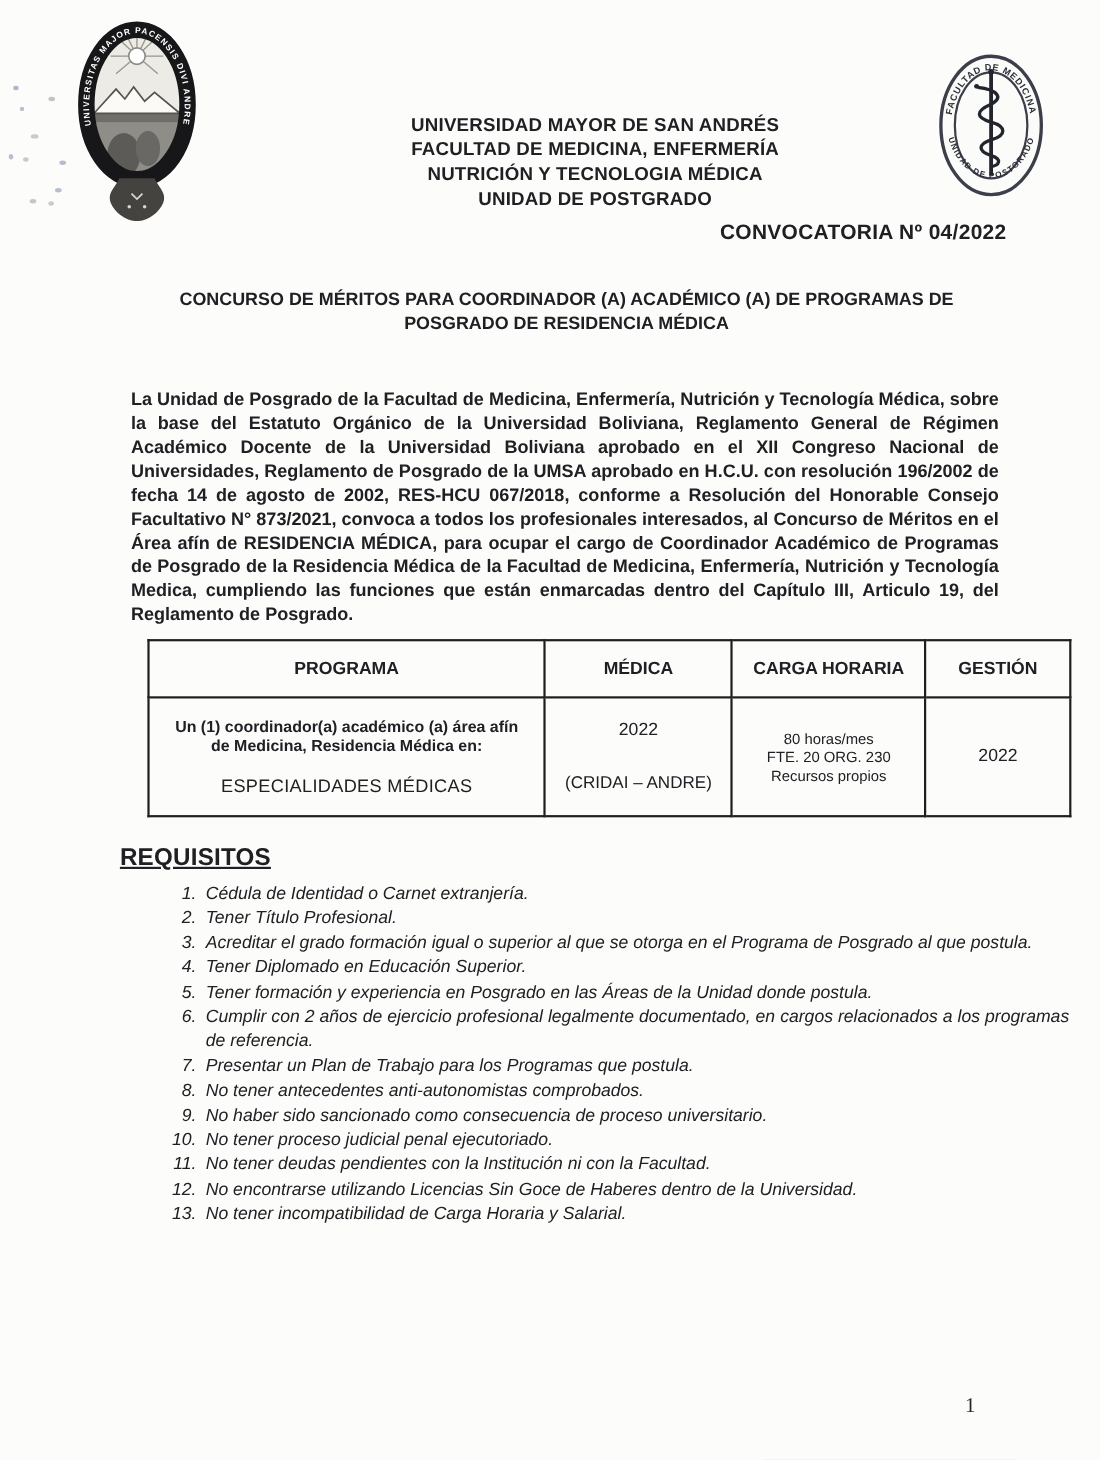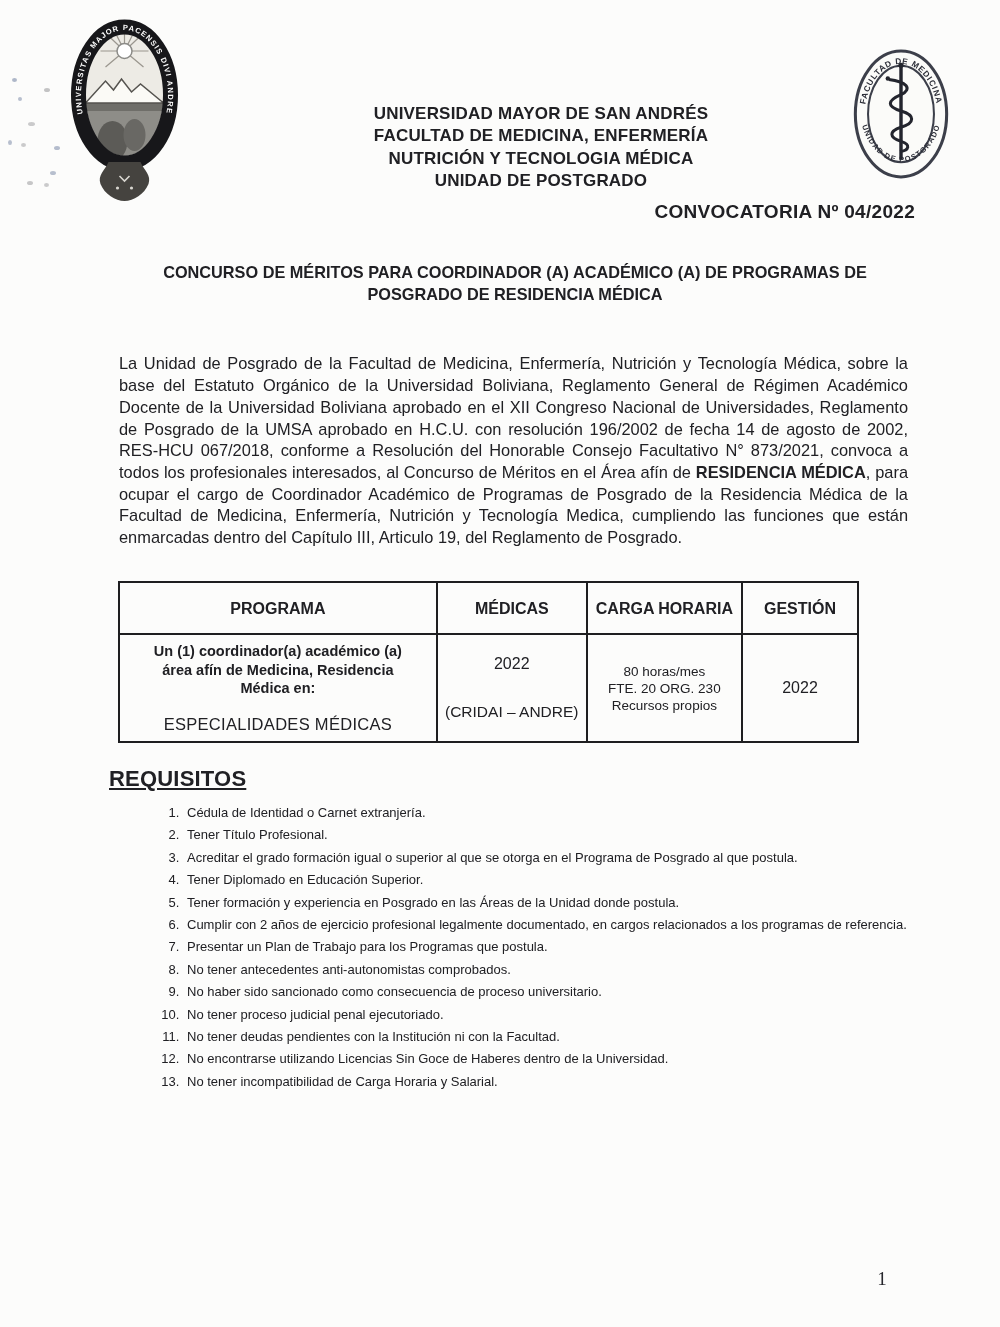--- a/index.html
+++ b/index.html
@@ -26,25 +26,25 @@
     position:absolute;top:201px;left:115px;width:800px;
     text-align:right;font-weight:bold;font-size:19px;letter-spacing:.3px;
   }
   .doc-subtitle{
     position:absolute;top:262px;left:115px;width:800px;
     text-align:center;font-weight:bold;font-size:16.3px;line-height:21.5px;
   }
   
   .intro{
     position:absolute;top:337px;left:119px;width:789px;
-    font-size:16.4px;line-height:21.7px;text-align:justify;
+    font-size:16.4px;line-height:21.7px;text-align:justify;font-weight:bold;
   }
   
   .conv-table{
-    position:absolute;top:581px;left:118px;width:741px;
+    position:absolute;top:581px;left:134px;width:840px;
     border-collapse:collapse;table-layout:fixed;
   }
   .conv-table td,.conv-table th{
     border:2px solid #1e1e20;padding:3px 6px;vertical-align:middle;text-align:center;
   }
   .conv-table th{font-size:16px;line-height:19px;font-weight:bold;height:44px;}
   .conv-table td{height:100px;}
   .cell-programa-bold{font-weight:bold;font-size:14.5px;line-height:18.5px;padding:0 12px;}
   .cell-programa-name{font-size:16.5px;margin-top:17px;letter-spacing:.3px;}
   .cell-version-year{font-size:16px;}
@@ -52,21 +52,21 @@
   .cell-carga div{font-size:13.5px;line-height:17px;}
   .cell-gestion{font-size:16px;}
   
   .req-heading{
     position:absolute;top:766px;left:109px;
     font-size:22px;font-weight:bold;text-decoration:underline;letter-spacing:.2px;
   }
   .req-list{
     position:absolute;top:802px;left:119px;width:789px;
     margin:0;padding:0 0 0 64px;
-    font-size:13px;line-height:22.4px;text-align:justify;
+    font-size:16px;line-height:22.4px;text-align:justify;font-style:italic;
   }
   .req-list li{padding-left:4px;}
   
   .page-number{
     position:absolute;top:1268px;left:862px;width:40px;text-align:center;
     font-family:"Liberation Serif", serif;font-size:19px;color:#26262c;
   }
   
   .speck{position:absolute;border-radius:50%;}
 </style>
@@ -165,21 +165,21 @@
   <table class="conv-table">
     <colgroup>
       <col style="width:43%">
         <col style="width:20.3%">
         <col style="width:21%">
         <col style="width:15.7%">
     </colgroup>
     <tbody>
         <tr>
       <th>PROGRAMA</th>
-      <th>MÉDICAS</th>
+      <th>MÉDICA</th>
       <th>CARGA HORARIA</th>
       <th>GESTIÓN</th>
     </tr>
     <tr>
       <td>
         <div class="cell-programa-bold">Un (1) coordinador(a) académico (a) área afín de Medicina, Residencia Médica en:</div>
         <div class="cell-programa-name">ESPECIALIDADES MÉDICAS</div>
       </td>
       <td>
         <div class="cell-version-year">2022</div>

